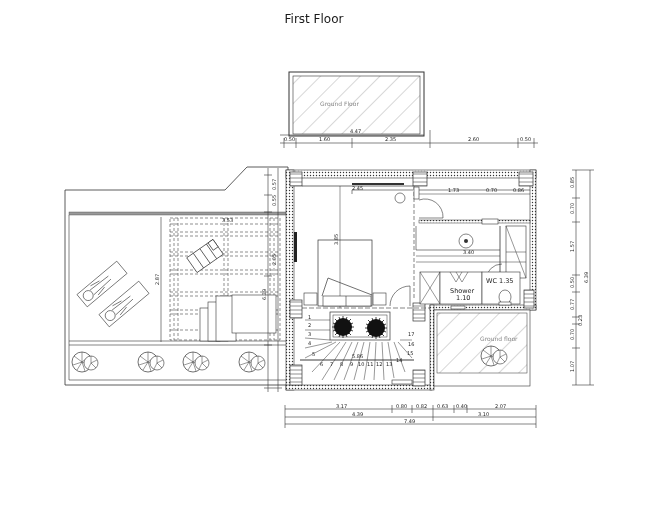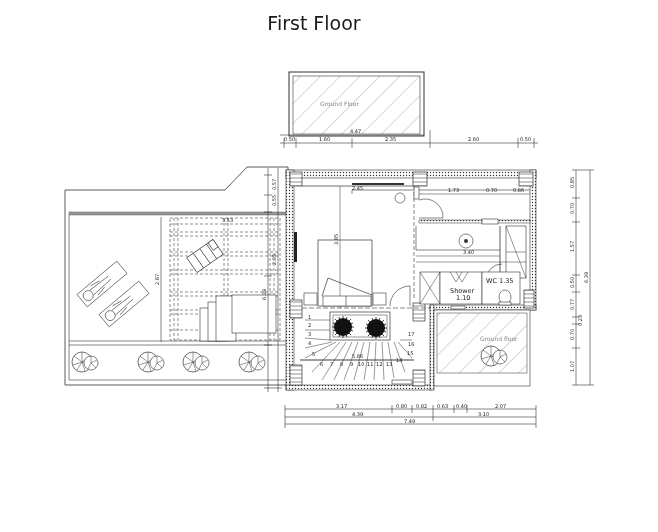--- a/index.html
+++ b/index.html
@@ -1,17 +1,17 @@
 <!DOCTYPE html>
 <html><head>
 <meta charset="utf-8">
 <style>
   html, body { margin: 0; padding: 0; background: #ffffff; }
   body { width: 658px; height: 532px; position: relative; overflow: hidden; font-family: "DejaVu Sans", sans-serif; }
-  .title { position: absolute; left: 0; top: 12px; width: 628px; text-align: center; font-size: 19px; color: #1a1a1a; font-family: "DejaVu Sans", sans-serif; }
+  .title { position: absolute; left: 0; top: 12px; width: 628px; text-align: center; font-size: 12px; color: #1a1a1a; font-family: "DejaVu Sans", sans-serif; }
   svg { position: absolute; left: 0; top: 0; }
   .dim { font-size: 5px; fill: #222; font-family: "DejaVu Sans", sans-serif; }
   .lbl { font-size: 6.5px; fill: #222; font-family: "DejaVu Sans", sans-serif; }
   .lbl-grey { font-size: 6px; fill: #888; font-family: "DejaVu Sans", sans-serif; }
 </style>
 </head>
 <body>
 
 <div class="title">First Floor</div>
 

